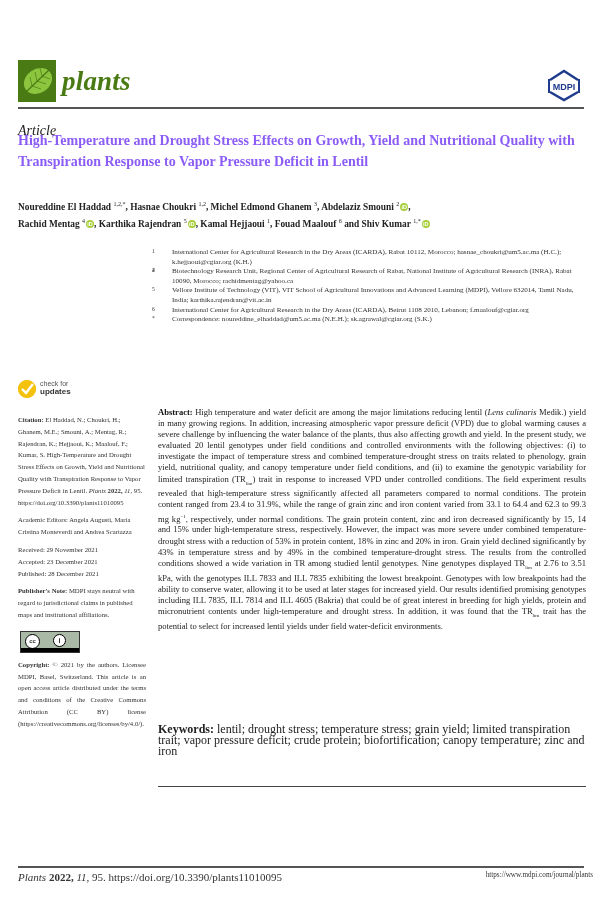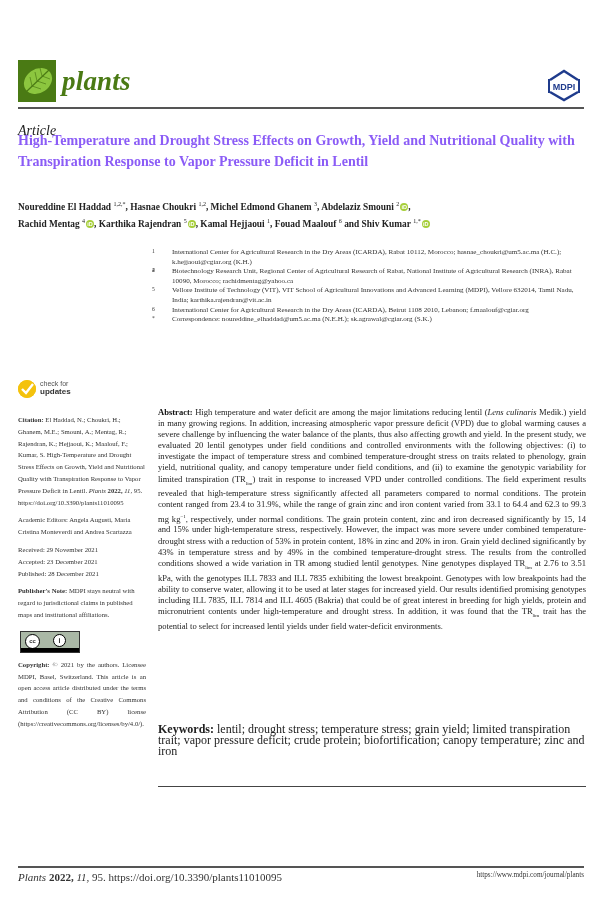--- a/index.html
+++ b/index.html
@@ -43,21 +43,21 @@
   .side-block { margin-bottom: 6px; }
   .cc-badge { width: 58px; height: 20px; background: #aab8a6; border: 1px solid #333; position: relative; margin: 10px 0 6px 2px; }
   .cc-badge .cc { position: absolute; left: 4px; top: 2px; width: 13px; height: 13px; border-radius: 50%; background: #fff; border: 1.2px solid #000; font-family: "Liberation Sans", sans-serif; font-weight: bold; font-size: 6px; line-height: 13px; text-align: center; }
   .cc-badge .by { position: absolute; left: 32px; top: 2px; width: 11px; height: 11px; border-radius: 50%; background: #fff; border: 1.2px solid #000; font-size: 7px; line-height: 11px; text-align: center; font-family: "Liberation Sans", sans-serif; font-weight: bold; }
   .cc-badge .strip { position: absolute; left: 0; bottom: 0; width: 58px; height: 4px; background: #000; }
   .copyright { text-align: justify; }
 
   
   .footer-rule { position: absolute; left: 18px; top: 866px; width: 566px; height: 2px; background: #555; }
   .footer-left { position: absolute; left: 18px; top: 871px; font-size: 11px; color: #333; }
-  .footer-right { position: absolute; right: 16px; top: 871px; font-size: 7.2px; color: #333; padding-left: 20px; }
+  .footer-right { position: absolute; right: 7px; top: 871px; font-size: 7.2px; color: #333; padding-left: 20px; }
 </style>
 </head>
 <body>
 
 <div class="page">
 
   <div class="header">
     <div class="logo-box">
       <svg viewBox="0 0 38 42">
         <rect x="0" y="0" width="38" height="42" fill="#4a7a14"></rect>

